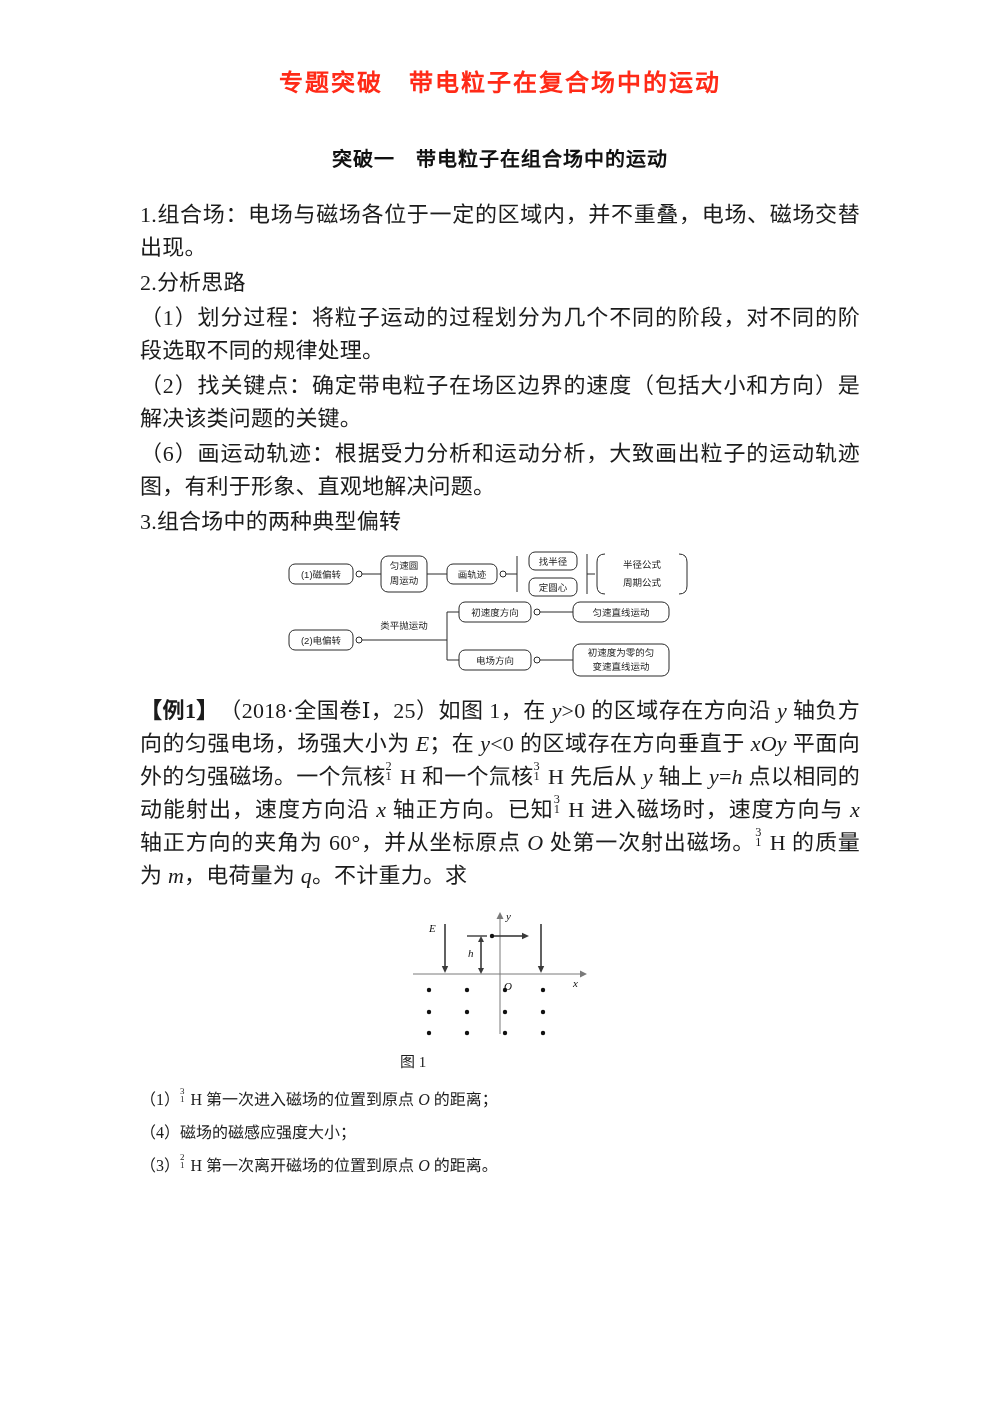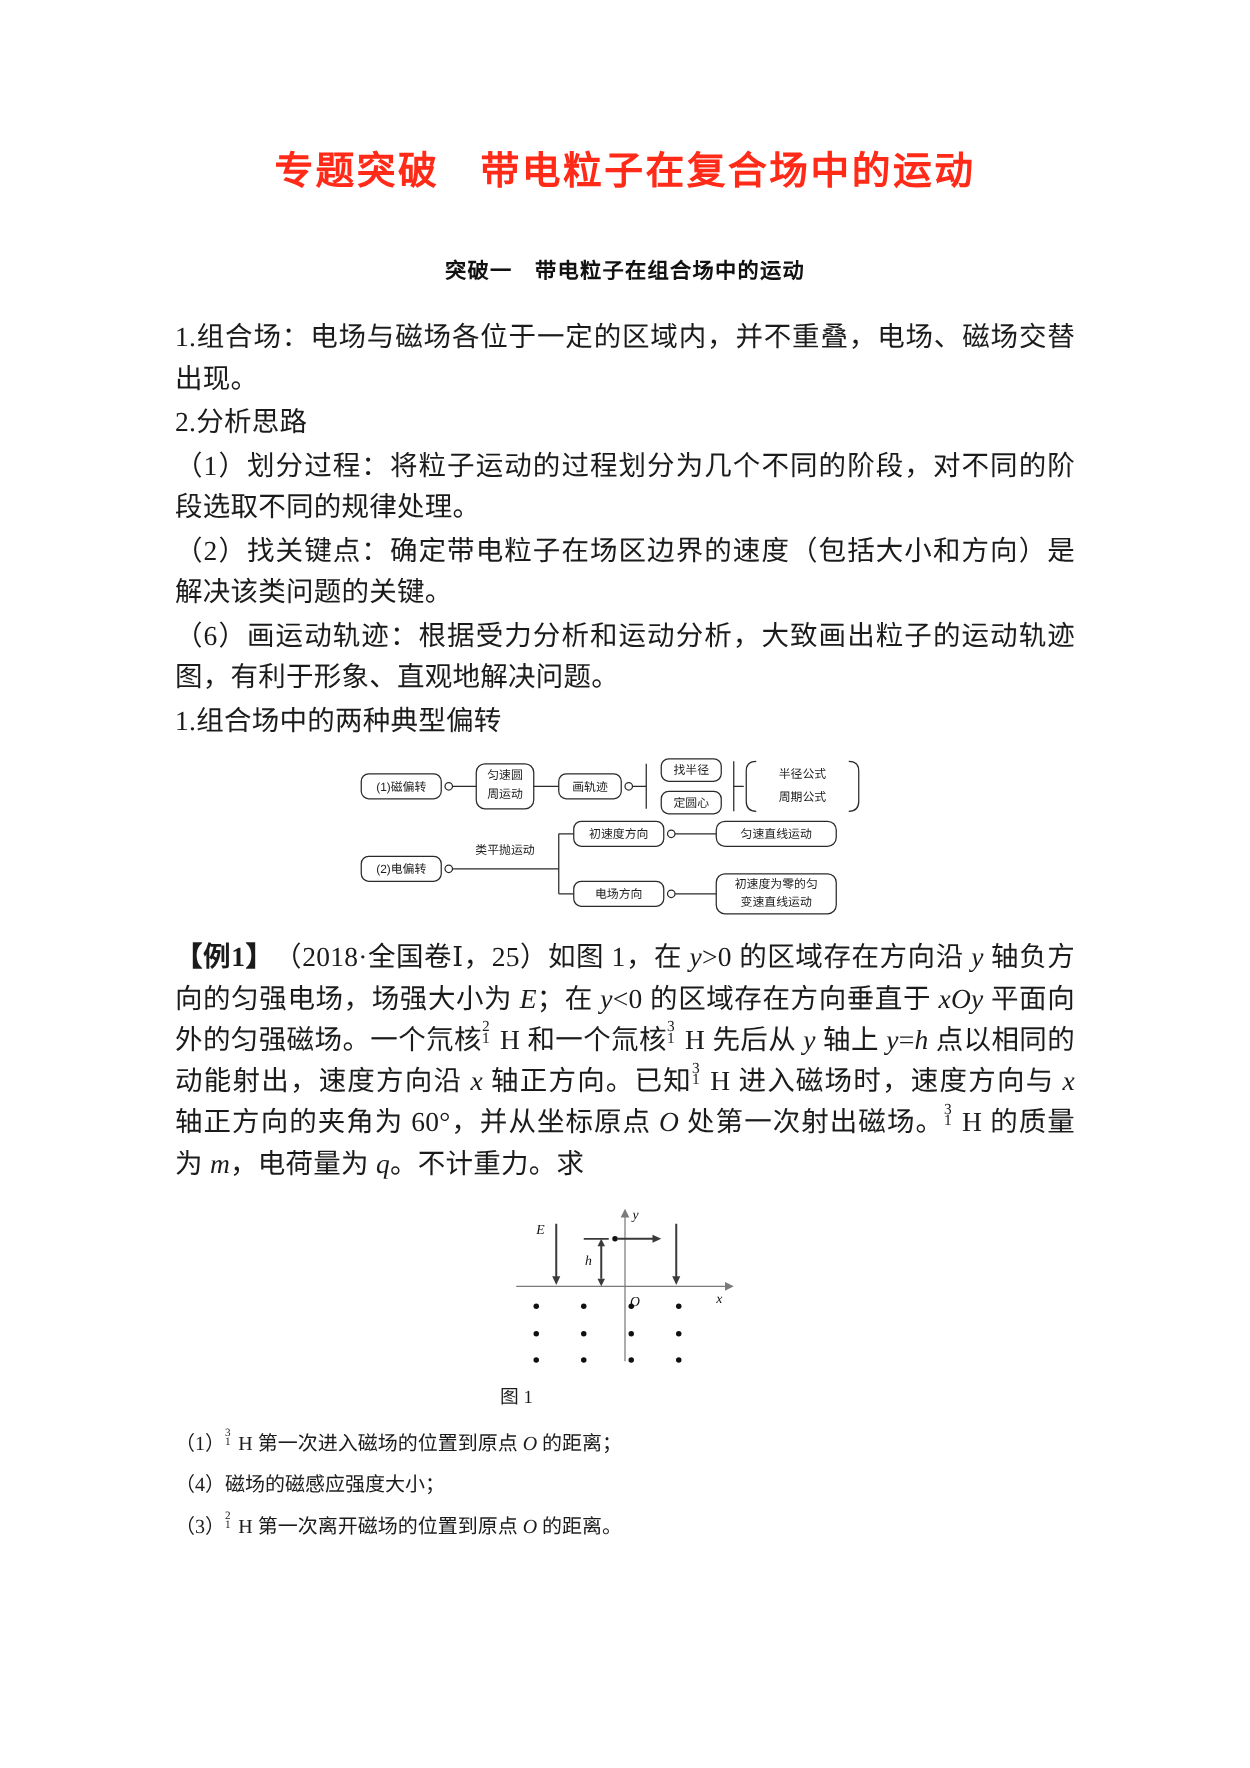--- a/index.html
+++ b/index.html
@@ -21,36 +21,36 @@
     left: 0; top: 0;
     width: 1000px;
     height: 1414px;
     box-sizing: border-box;
     padding: 0 140px;
   }
 
   
   .doc-title {
     margin: 0;
-    padding-top: 118px;
+    padding-top: 68px;
     text-align: center;
     color: #ff2a17;
-    font-size: 31px;
+    font-size: 24px;
     font-weight: bold;
     letter-spacing: 2px;
     line-height: 1.25;
     white-space: pre;
   }
 
   
   .section-header {
     margin: 0;
     padding-top: 45px;
     text-align: center;
-    font-size: 17px;
+    font-size: 20px;
     font-weight: bold;
     color: #111111;
     letter-spacing: 1px;
     white-space: pre;
   }
 
   
   .body-block {
     padding-top: 26px;
   }
@@ -158,21 +158,21 @@
   <h1 class="doc-title" style="color: rgb(255, 42, 23);">专题突破　带电粒子在复合场中的运动</h1>
 
   <h2 class="section-header">突破一　带电粒子在组合场中的运动</h2>
 
   <div class="body-block">
     <p class="para">1.组合场：电场与磁场各位于一定的区域内，并不重叠，电场、磁场交替出现。</p>
     <p class="para">2.分析思路</p>
     <p class="para">（1）划分过程：将粒子运动的过程划分为几个不同的阶段，对不同的阶段选取不同的规律处理。</p>
     <p class="para">（2）找关键点：确定带电粒子在场区边界的速度（包括大小和方向）是解决该类问题的关键。</p>
     <p class="para">（6）画运动轨迹：根据受力分析和运动分析，大致画出粒子的运动轨迹图，有利于形象、直观地解决问题。</p>
-    <p class="para">1.组合场中的两种典型偏转</p>
+    <p class="para">3.组合场中的两种典型偏转</p>
   </div>
 
   <div class="flow-wrap">
     <svg class="flow-svg" width="430" height="130" viewBox="0 0 430 130" xmlns="http://www.w3.org/2000/svg">
 
       <rect class="fl-box" x="4" y="14" width="64" height="20" rx="6" ry="6"></rect>
       <text class="fl-text" x="36" y="25">(1)磁偏转</text>
 
       <circle class="fl-node" cx="74" cy="24" r="3"></circle>
       <path class="fl-line" d="M77 24 H 96"></path>

